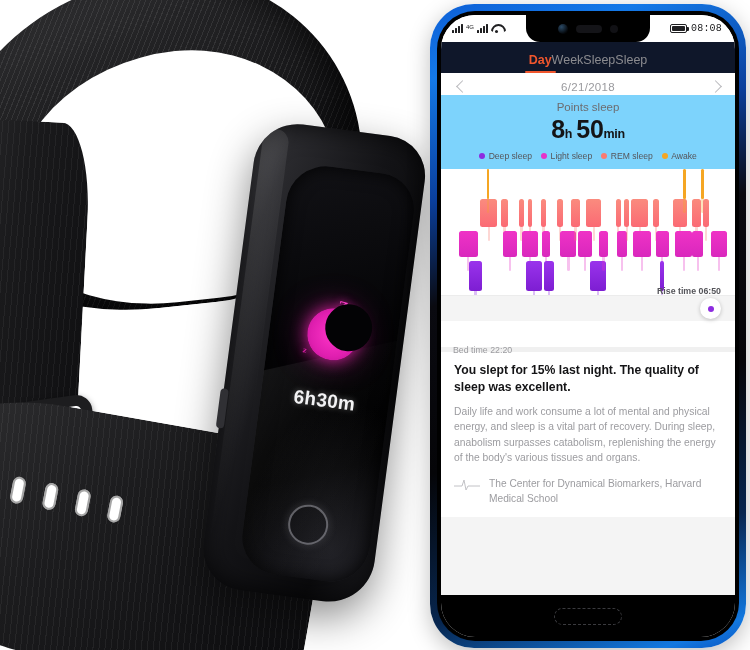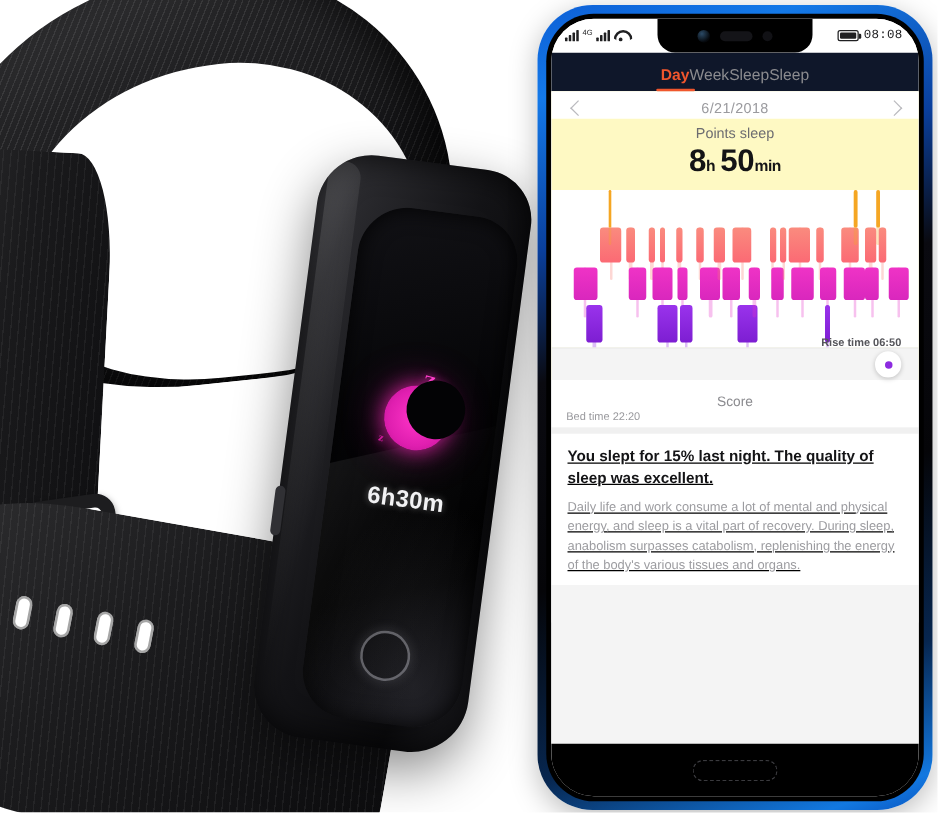--- a/index.html
+++ b/index.html
@@ -278,21 +278,21 @@
     content: ""; position: absolute; left: -4px; right: -4px; bottom: 0;
     height: 2.2px; background: #f0562d; border-radius: 2px;
   }
 
   
   .body {
     flex: 1; background: #f4f4f4; overflow: hidden;
     display: flex; flex-direction: column;
   }
   .card {
-    background: #fef9c3; margin: 0; padding: 0;
+    background: #7dd3fc; margin: 0; padding: 0;
   }
   
   .datenav {
     display: flex; align-items: center; justify-content: space-between;
     padding: 7px 14px 2px; background: #fff;
   }
   .chev { width: 13px; height: 13px; position: relative; cursor: pointer; }
   .chev::before {
     content:""; position:absolute; left:3px; top:2px;
     width:8px;height:8px;border-top:1.4px solid #b9b9bd;border-right:1.4px solid #b9b9bd;
@@ -354,21 +354,21 @@
     background: #fff; padding: 12px 0 14px; text-align:center;
   }
   .score-label { font-size: 11px; color: #8b8b8f; }
   .score-row { margin-top: 1px; color: #141416; font-weight: 700; letter-spacing:-.5px; }
   .score-row .num { font-size: 27px; }
   .score-row .pts { font-size: 12px; font-weight: 600; }
 
   .divider { height: 5px; background: #f0f0f0; }
 
   
-  .text-card { background: #fff; padding: 10px 13px 8px; text-decoration: underline; }
+  .text-card { background: #fff; padding: 10px 13px 8px; }
   .headline {
     font-size: 12.2px; color: #141416; font-weight: 600; line-height: 1.42;
   }
   .paragraph {
     margin-top: 7px; font-size: 10.3px; color: #9c9ca0; line-height: 1.5;
   }
   .source {
     display: flex; align-items: flex-start; gap: 9px;
     margin-top: 12px; padding-bottom: 2px;
   }
@@ -470,20 +470,38 @@
               <div class="date-label">6/21/2018</div>
               <div class="chev right"></div>
             </div>
 
             <div class="night-label">Points sleep</div>
             <div class="duration">
               <span class="num">8</span><span class="unit">h</span>
               <span class="num">50</span><span class="unit">min</span>
             </div>
 
+            <div class="legend">
+              <div class="legend-item">
+                <span class="legend-dot" style="background:#8d2be0"></span>
+                <span class="legend-text">Deep sleep</span>
+              </div>
+              <div class="legend-item">
+                <span class="legend-dot" style="background:#e633c8"></span>
+                <span class="legend-text">Light sleep</span>
+              </div>
+              <div class="legend-item">
+                <span class="legend-dot" style="background:#fa7a72"></span>
+                <span class="legend-text">REM sleep</span>
+              </div>
+              <div class="legend-item">
+                <span class="legend-dot" style="background:#f5a623"></span>
+                <span class="legend-text">Awake</span>
+              </div>
+            </div>
 
             <div class="chart-wrap">
               <div class="chart" id="chart">
                   <div class="link" style="left: 17.9724px; top: 62px; height: 40px; background: rgb(230, 51, 200); opacity: 0.3;"></div>
                   <div class="seg" style="left: 9.58621px; width: 19.1724px; top: 62px; height: 26px; background: linear-gradient(rgb(239, 51, 198), rgb(217, 39, 189));"></div>
                   <div class="link" style="left: 25.1621px; top: 92px; height: 44px; background: rgb(141, 43, 224); opacity: 0.3;"></div>
                   <div class="seg" style="left: 20.131px; width: 12.4621px; top: 92px; height: 30px; background: linear-gradient(rgb(154, 51, 236), rgb(125, 30, 210));"></div>
                   <div class="link" style="left: 38.5828px; top: 30px; height: 42px; background: rgb(250, 122, 114); opacity: 0.3;"></div>
                   <div class="seg" style="left: 31.1552px; width: 17.2552px; top: 30px; height: 28px; background: linear-gradient(rgb(250, 139, 126), rgb(251, 106, 116));"></div>
                   <div class="link" style="left: 37.6241px; top: 0px; height: 44px; background: rgb(245, 166, 35); opacity: 0.3;"></div>
@@ -558,28 +576,35 @@
             <div class="chart-times">
               <div class="bedtime">Bed time 22:20</div>
               <div class="risetime">Rise time 06:50</div>
               <div class="fab">
                   <i></i>
                 </div>
             </div>
           </div>
 
           <div class="score-card">
-            <div class="score-label">Score</div>
           </div>
 
           <div class="divider"></div>
 
           <div class="text-card">
             <div class="headline">You slept for 15% last night. The quality of sleep was excellent.</div>
             <div class="paragraph">Daily life and work consume a lot of mental and physical energy, and sleep is a vital part of recovery. During sleep, anabolism surpasses catabolism, replenishing the energy of the body's various tissues and organs.</div>
+            <div class="source">
+              <span class="pulse-icon">
+                <svg viewBox="0 0 26 14" width="26" height="14">
+                  <path d="M0 8 H8 L10 2 L12 12 L14 8 H26" fill="none" stroke="#c2c2c6" stroke-width="1"></path>
+                </svg>
+              </span>
+              <span class="source-text">The Center for Dynamical Biomarkers, Harvard Medical School</span>
+            </div>
           </div>
 
           <div class="peek">
             
           </div>
         </div>
 
         <div class="chin">
           <div class="navpill"></div>
         </div>

